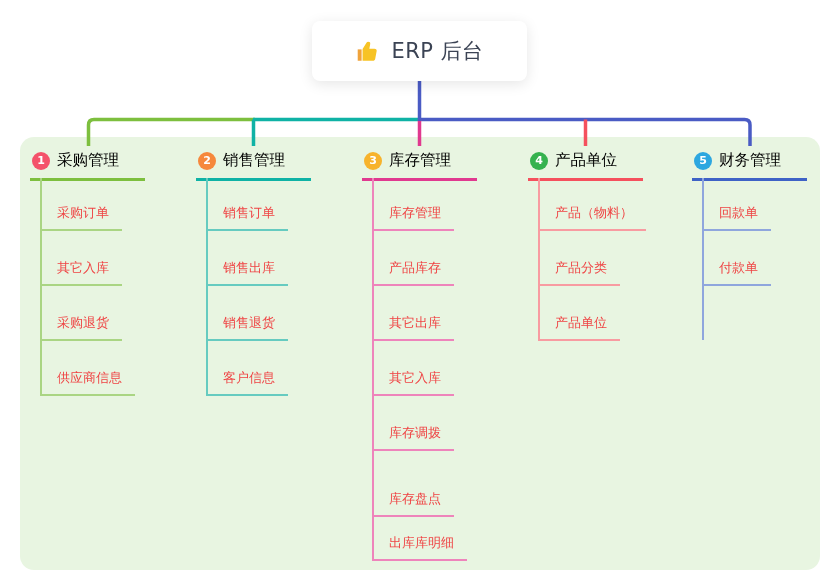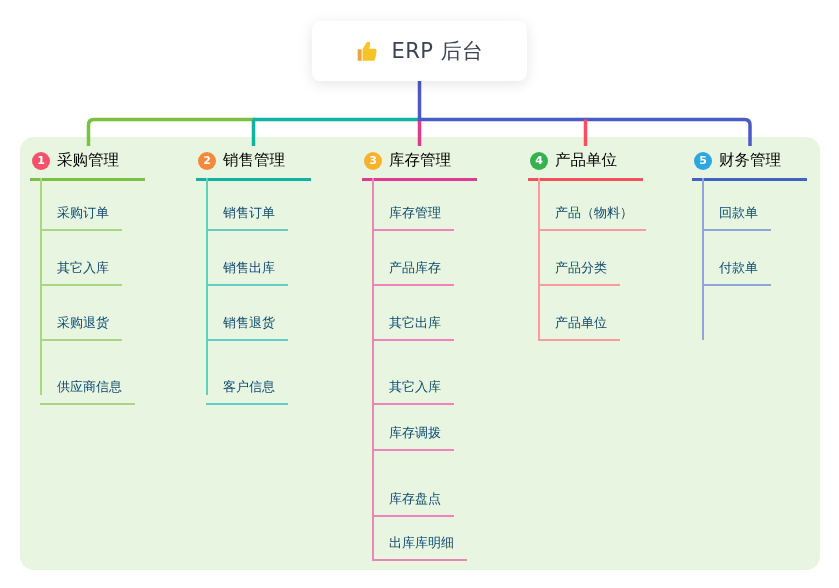--- a/index.html
+++ b/index.html
@@ -31,22 +31,22 @@
          flex:0 0 18px;}
   .blabel{font-size:15.5px;color:#000000;font-weight:500;white-space:nowrap;}
 
   .spine{position:absolute;left:10px;top:30px;width:2px;background:var(--light);}
   .b1 .spine,.b2 .spine{height:217px;}
   .b3 .spine{height:382px;}
   .b4 .spine,.b5 .spine{height:162px;}
 
   .child{position:absolute;left:10px;padding:0 13px 7px 17px;
          border-bottom:2px solid var(--light);
-         font-size:13px;color:#0c4a6e;white-space:nowrap;}
-  .r0{top:56px}.r1{top:111px}.r2{top:166px}.r3{top:230px}
+         font-size:13px;color:#ef4444;white-space:nowrap;}
+  .r0{top:56px}.r1{top:111px}.r2{top:166px}.r3{top:221px}
   .r4{top:276px}.r5{top:342px}.r6{top:386px}
 </style>
 </head>
 <body>
 
 <div class="canvas">
 
   <div class="panel"></div>
 
   <svg class="connectors" viewBox="0 0 839 588" xmlns="http://www.w3.org/2000/svg" fill="none">

